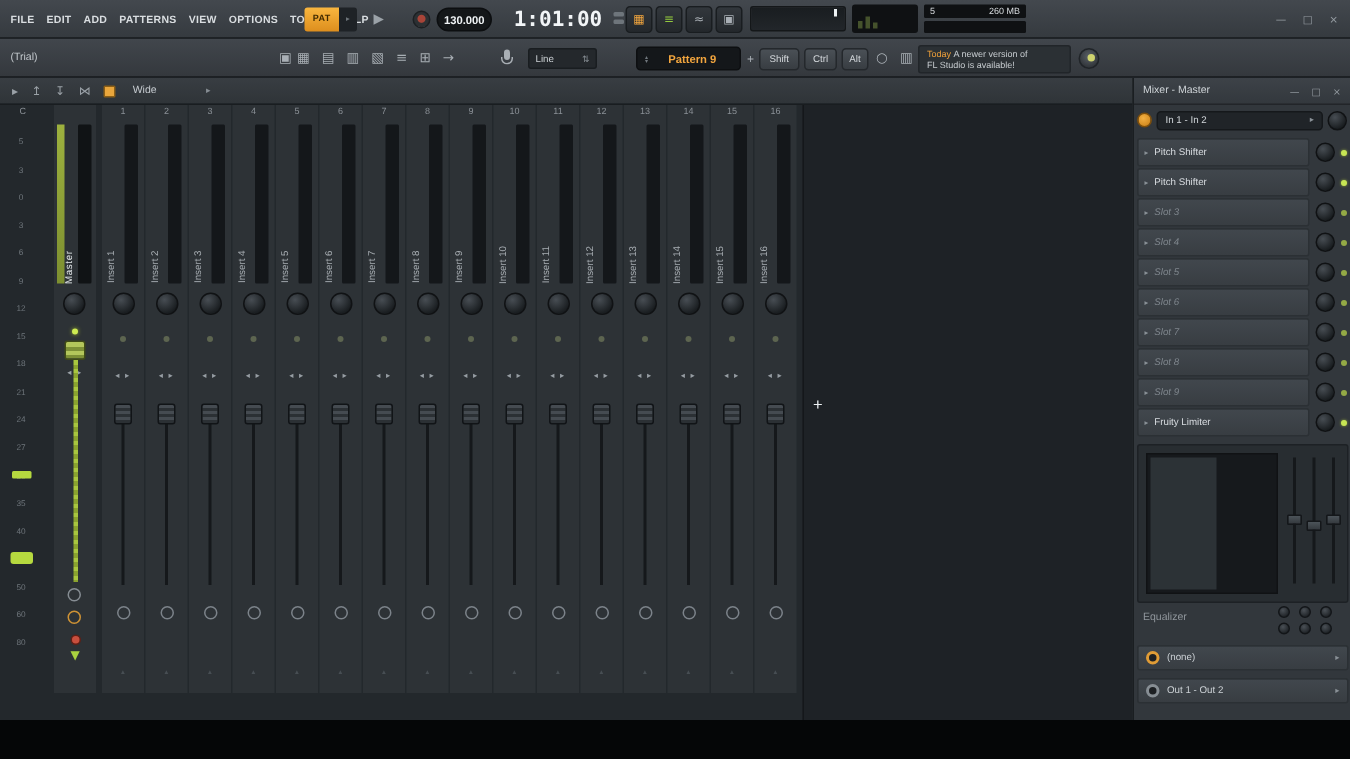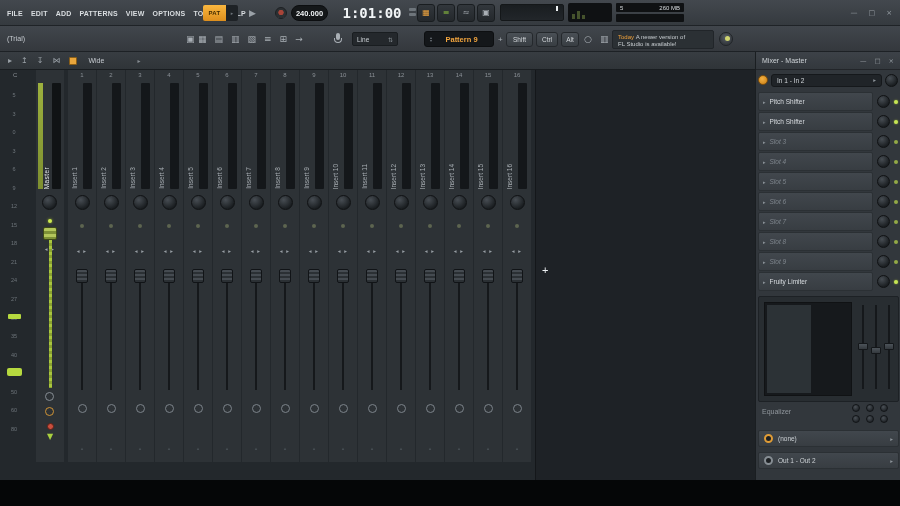--- a/index.html
+++ b/index.html
@@ -167,21 +167,21 @@
         <span class="menu-item">HELP</span>
       </div>
     <div class="pat-switch">
       <div class="pat-btn">PAT</div>
       <div class="song-btn">
           <span>▸</span>
         </div>
     </div>
     <span class="play-icon">▶</span>
     <i class="record-icon"></i>
-    <div class="tempo">240.000</div>
+    <div class="tempo">130.000</div>
     <div class="time">1:01:00</div>
     <div class="time-mode">
         <i></i>
         <i></i>
       </div>
     <div class="tbtn t1">
         <span>▦</span>
       </div>
     <div class="tbtn t2">
         <span>≡</span>

